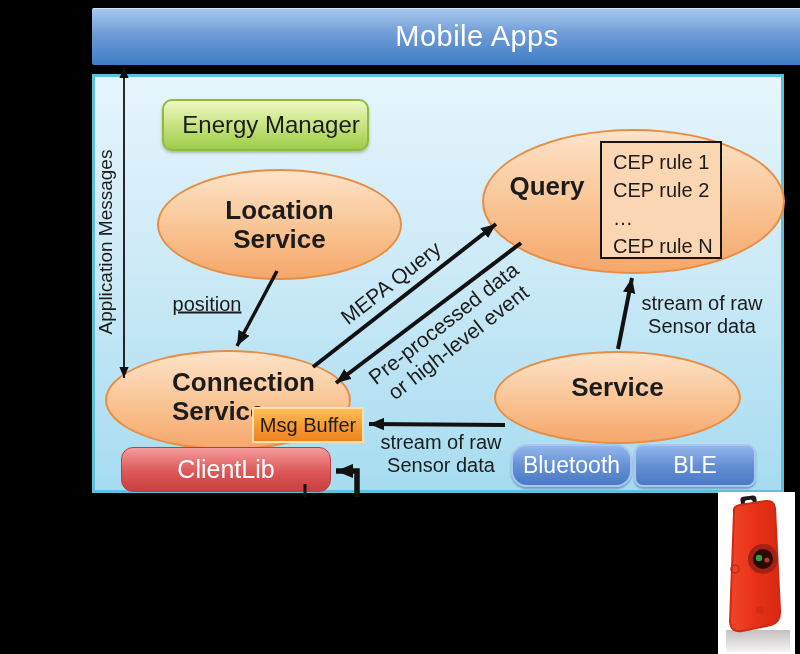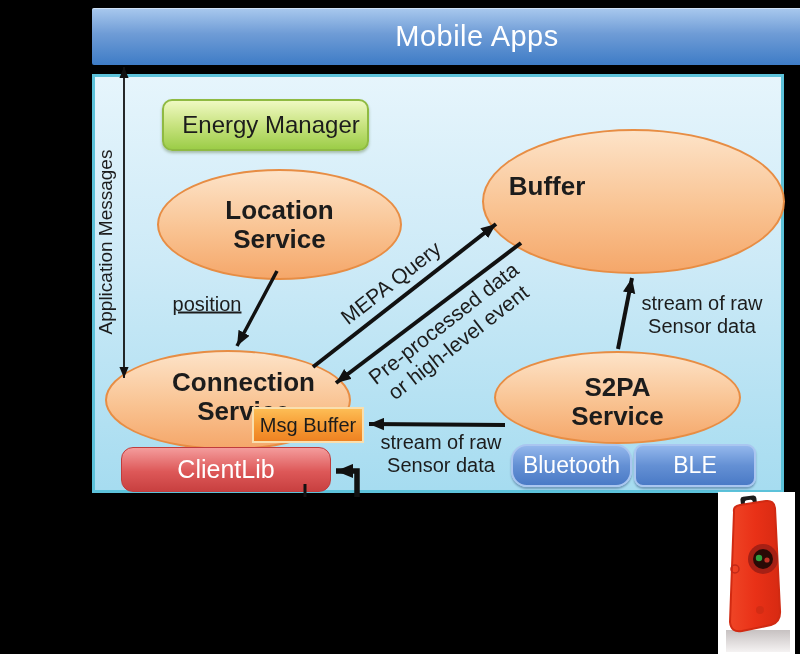--- a/index.html
+++ b/index.html
@@ -87,33 +87,38 @@
   </div>
 
   <div class="abs ellipse" style="left:157px;top:169px;width:245px;height:111px;"></div>
   <div class="abs ellipse-label" style="left:157px;top:196px;width:245px;">
     <div>Location</div>
     <div>Service</div>
   </div>
 
   <div class="abs ellipse" style="left:482px;top:129px;width:303px;height:145px;"></div>
   <div class="abs ellipse-label" style="left:497px;top:172px;width:100px;">
-    <div>Buffer</div>
-  </div>
-
+    <div>Query</div>
+  </div>
+
+  <div class="abs cepbox">
+    <div>CEP rule 1</div>
+    <div>CEP rule 2</div>
+    <div>…</div>
+    <div>CEP rule N</div>
+  </div>
 
   <div class="abs ellipse" style="left:105px;top:350px;width:246px;height:100px;"></div>
-  <div class="abs ellipse-label" style="left:172px;top:368px;text-align:center;">
+  <div class="abs ellipse-label" style="left:172px;top:368px;text-align:left;">
     <div>Connection</div>
     <div>Service</div>
   </div>
 
   <div class="abs ellipse" style="left:494px;top:351px;width:247px;height:93px;"></div>
   <div class="abs ellipse-label" style="left:494px;top:373px;width:247px;">
-    <div>S2PA</div>
     <div>Service</div>
   </div>
 
   <div class="abs node msgbuffer">
     <span>Msg Buffer</span>
   </div>
 
   <div class="abs node clientlib">
     <span>ClientLib</span>
   </div>

